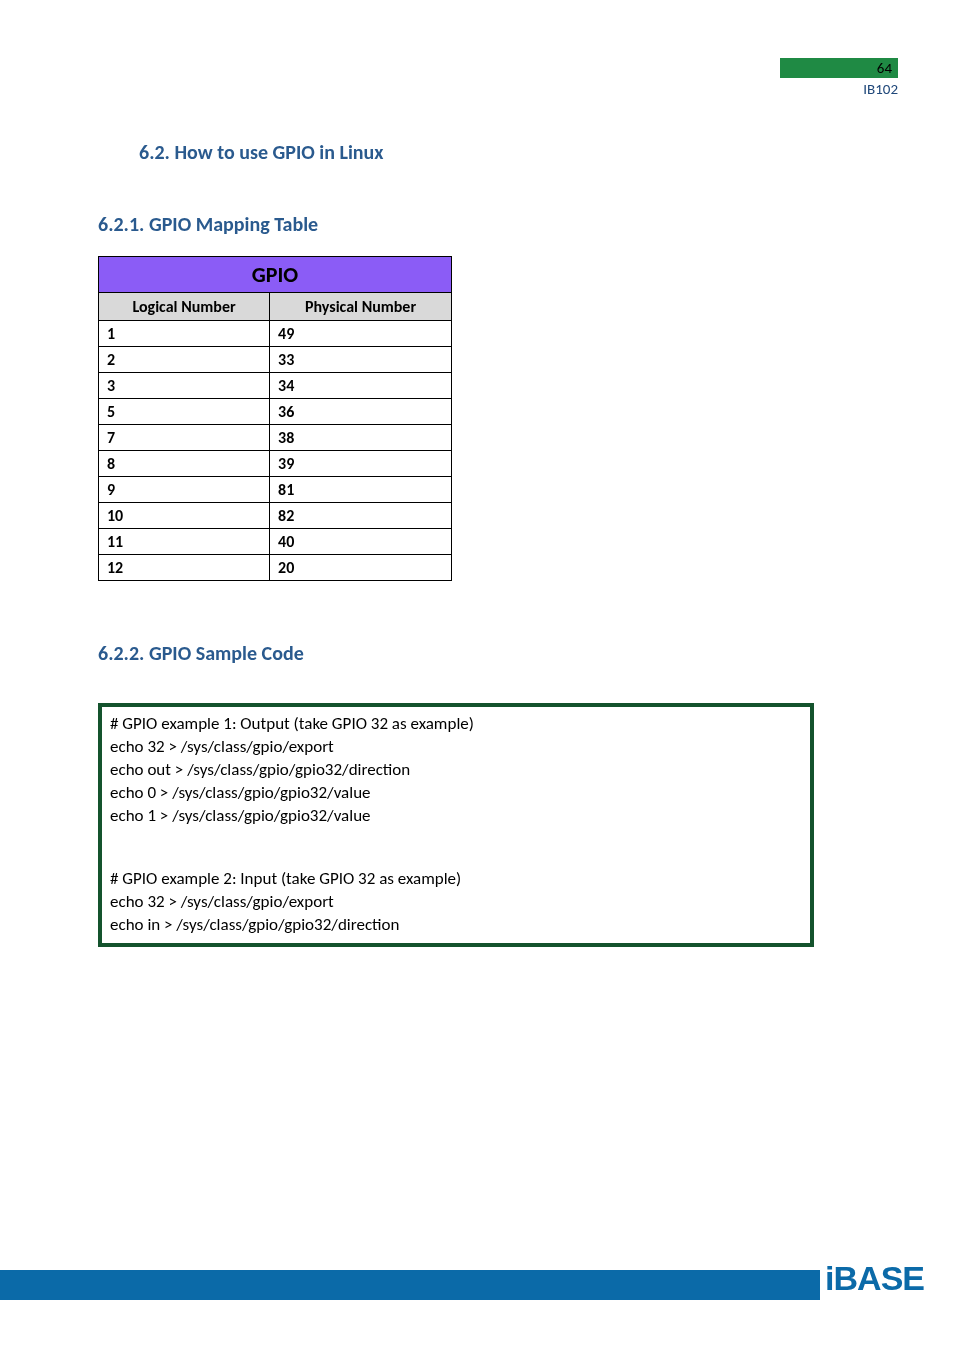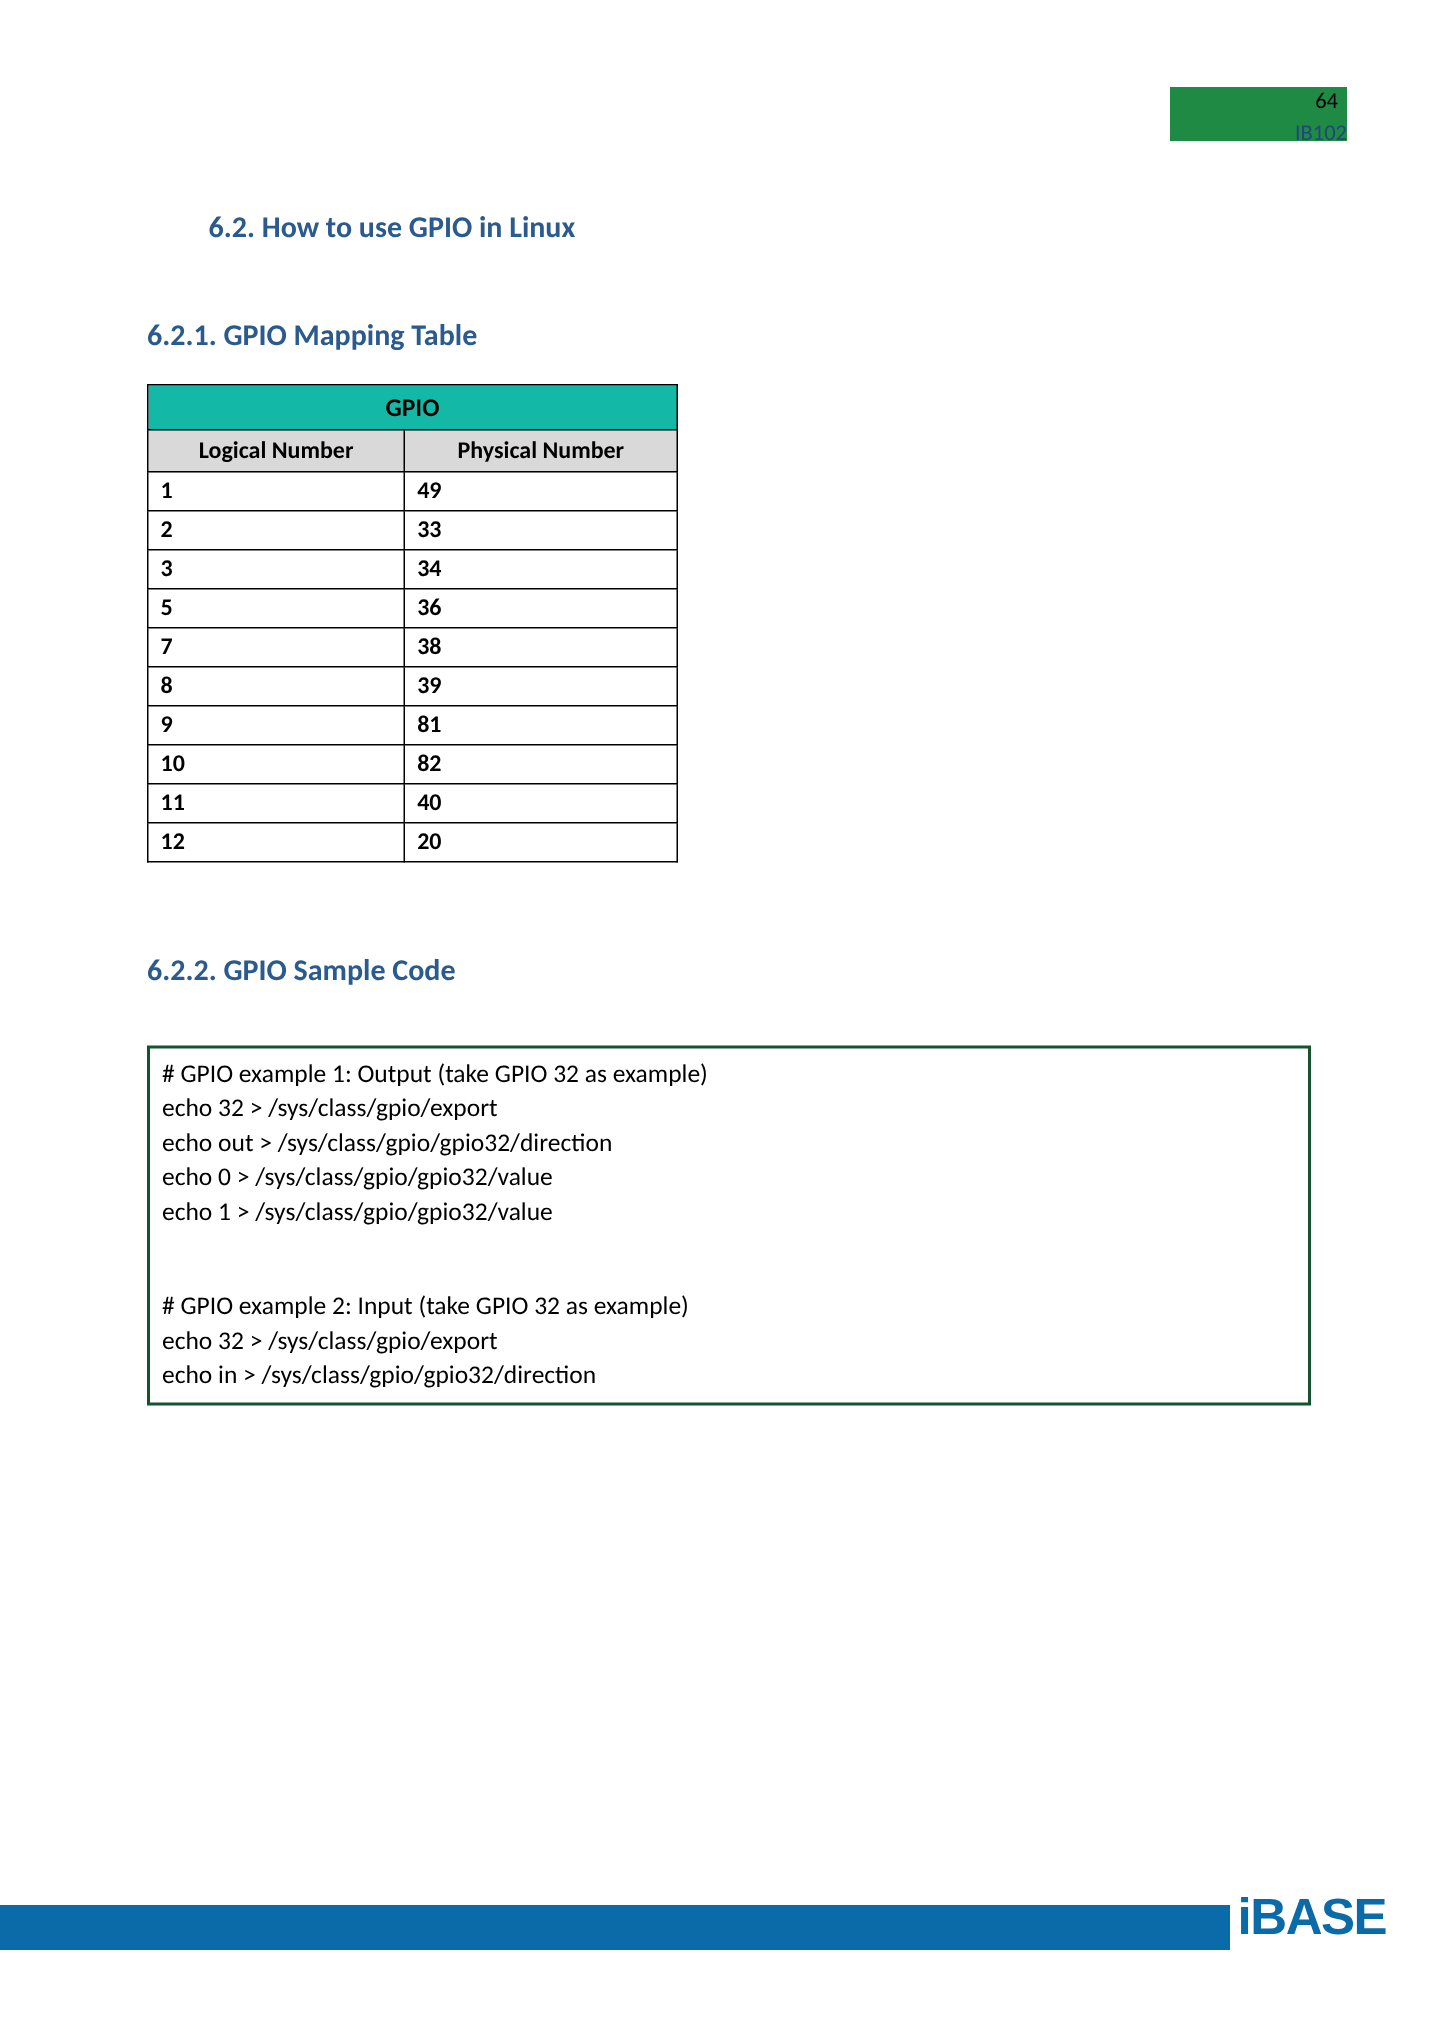--- a/index.html
+++ b/index.html
@@ -11,21 +11,21 @@
     position: relative;
     color: #000000;
   }
   .page-num-badge {
     position: absolute;
     top: 58px;
     right: 56px;
     background: #1f8a44;
     color: #000;
     width: 118px;
-    height: 36px;
+    height: 20px;
     text-align: right;
     padding-right: 6px;
     font-size: 15px;
     line-height: 20px;
   }
   .doc-id {
     position: absolute;
     top: 80px;
     right: 56px;
     color: #20487a;
@@ -56,46 +56,46 @@
     font-size: 20px;
     margin-top: 60px;
     margin-bottom: 38px;
   }
   table.gpio {
     border-collapse: collapse;
     width: 354px;
   }
   table.gpio th.title {
     border: 1px solid #000;
-    background: #14b8a6;
+    background: #8b5cf6;
     text-align: center;
     font-weight: bold;
-    font-size: 17px;
+    font-size: 22px;
     padding: 4px 0;
   }
   table.gpio th.sub {
     border: 1px solid #000;
     background: #d9d9d9;
     text-align: center;
     font-weight: bold;
     font-size: 16px;
     padding: 4px 11px;
   }
   table.gpio td {
     border: 1px solid #000;
     font-weight: bold;
     font-size: 16px;
     padding: 3px 8px;
   }
   .codebox {
-    border: 2px solid #14532d;
+    border: 4px solid #14532d;
     padding: 6px 8px;
     font-size: 17px;
     line-height: 1.35;
-    width: 776px;
+    width: 716px;
   }
   .codebox .spacer { height: 40px; }
   .footer-bar {
     position: absolute;
     left: 0;
     bottom: 50px;
     width: 820px;
     height: 30px;
     background: #0b6aa8;
   }

